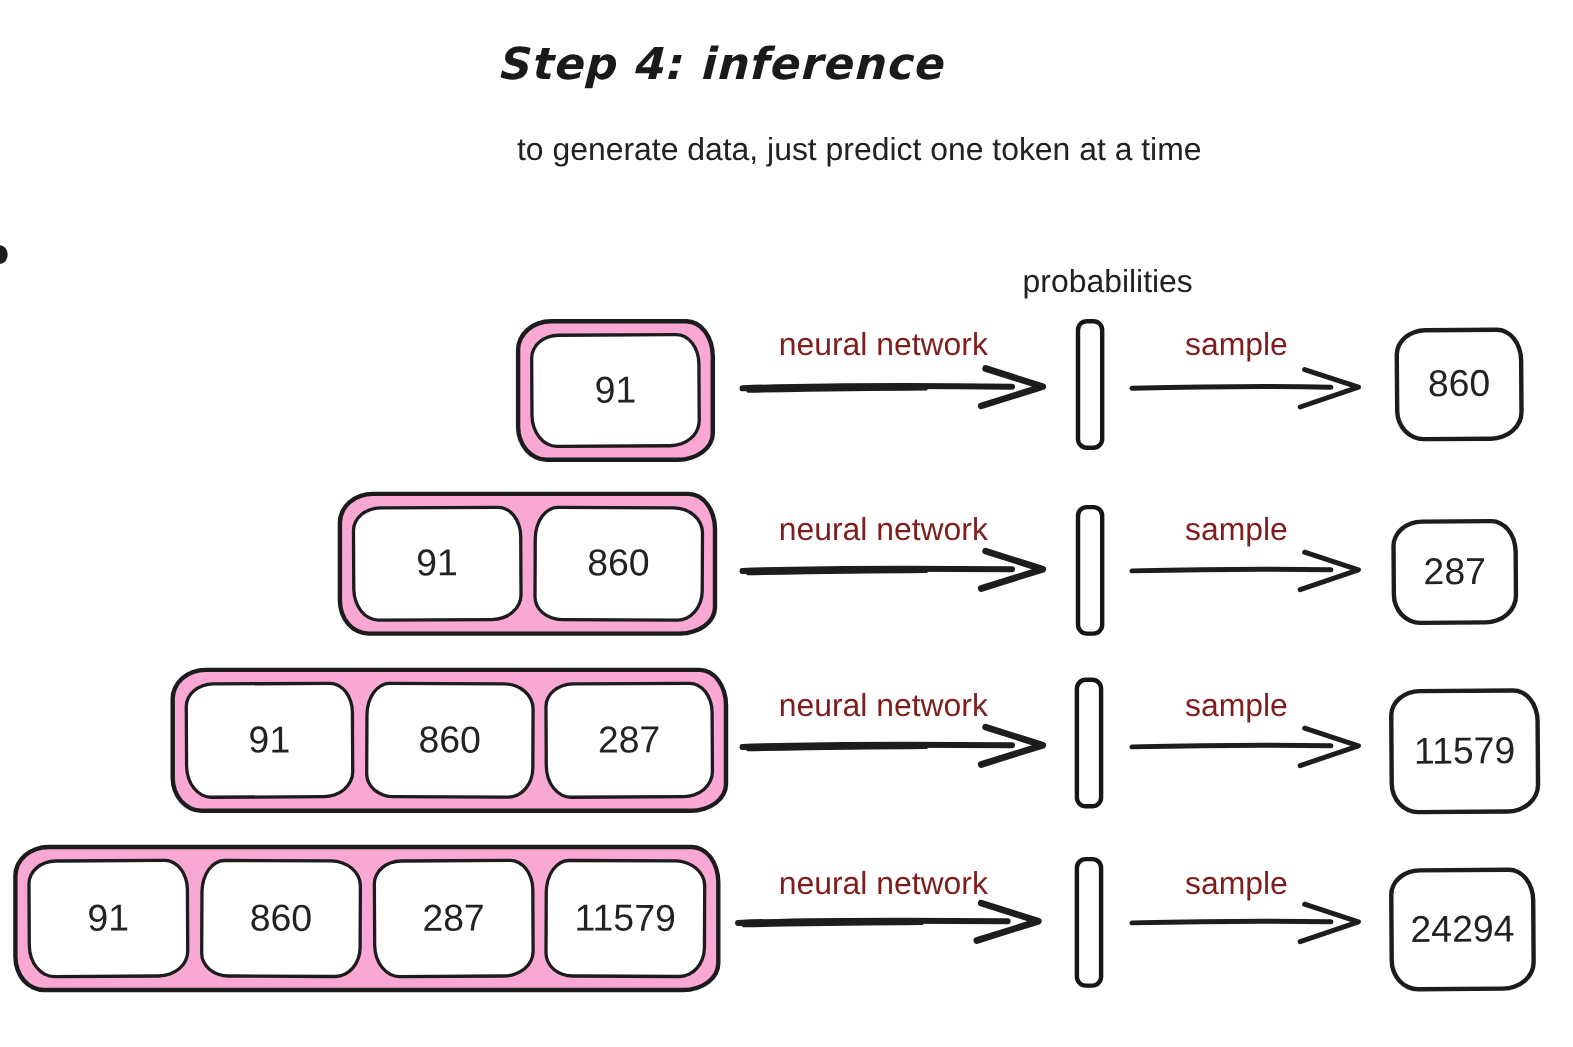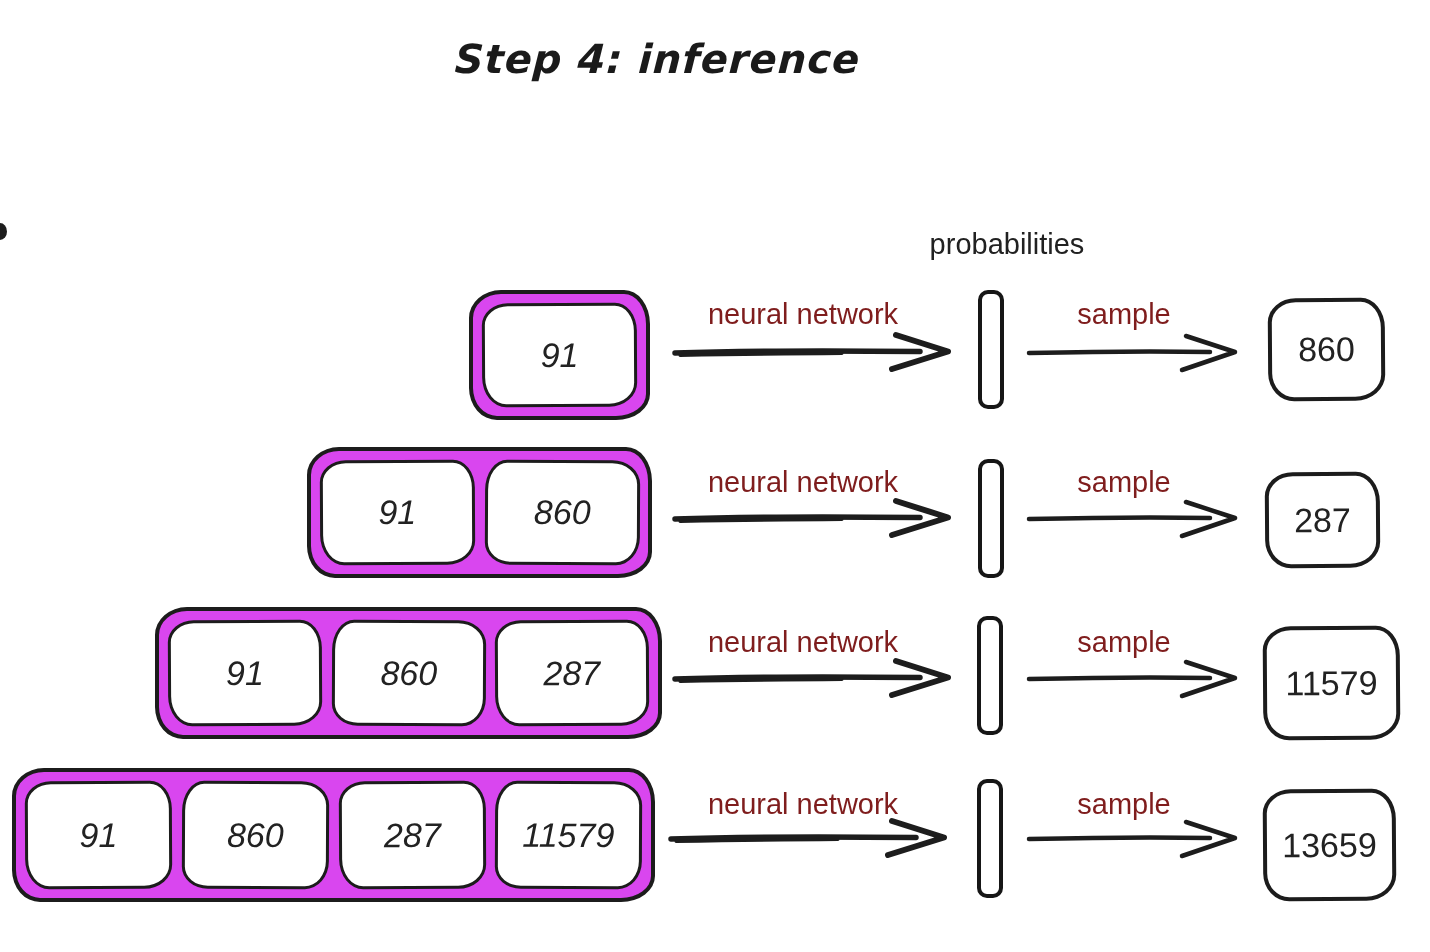--- a/index.html
+++ b/index.html
@@ -11,28 +11,28 @@
     position:absolute;left:455px;top:36px;font-size:40px;font-weight:600;
     font-style:italic;letter-spacing:1px;color:#1a1a1a;
     font-family:"DejaVu Sans",sans-serif;transform:skewX(-3deg);
     white-space:nowrap;
   }
   .subtitle{
     position:absolute;left:470px;top:120px;font-size:29px;font-weight:500;
     color:#212121;white-space:nowrap;
   }
   .prob-label{
-    position:absolute;left:1007px;top:228px;transform:translateX(-50%);
+    position:absolute;left:1007px;top:240px;transform:translateX(-50%);
     font-size:29px;font-weight:500;color:#212121;white-space:nowrap;
   }
   
   .ctx{
     position:absolute;box-sizing:border-box;border:4px solid #1c1c1c;
     border-radius:32px 26px 34px 28px / 28px 34px 26px 32px;
-    display:flex;gap:10px;padding:9px;background:#d946ef;font-style:italic;
+    display:flex;gap:10px;padding:9px;background:#f9a8d4;
   }
   .token{
     flex:1;box-sizing:border-box;border:3.5px solid #1c1c1c;
     border-radius:26px 22px 28px 24px / 22px 28px 24px 30px;
     display:flex;align-items:center;justify-content:center;
     font-size:34px;color:#222;background:#fff;
   }
   .token:nth-child(even){border-radius:22px 28px 24px 26px / 30px 24px 28px 22px;transform:rotate(.25deg);}
   .token:nth-child(odd){transform:rotate(-.3deg);}
   .bar{
@@ -57,20 +57,21 @@
   svg{display:block;}
 </style>
 </head>
 <body>
 
 <div class="canvas">
 
   <div class="edge-dot"></div>
 
   <div class="title">Step 4: inference</div>
+  <div class="subtitle">to generate data, just predict one token at a time</div>
   <div class="prob-label">probabilities</div>
 
   <div>
     <div class="ctx" style="left:469px;top:290px;width:181px;height:130px;">
       <div class="token">
         <span>91</span>
       </div>
     </div>
     <div class="alabel" style="left:803px;top:298px;">neural network</div>
     <div class="arrow" style="left:672px;top:330px;">
@@ -181,17 +182,17 @@
     </div>
     <div class="bar" style="left:977px;top:779px;"></div>
     <div class="alabel" style="left:1124px;top:788px;">sample</div>
     <div class="arrow" style="left:1026px;top:818px;">
       <svg width="214" height="42" viewBox="0 0 214 42" fill="none" stroke="#1d1d1d" stroke-linecap="round" stroke-linejoin="round">
         <path d="M3 21 Q 110 18.5 184 20" stroke-width="4.5"></path>
         <path d="M160 4 L 209 20 L 156 38" stroke-width="4.5"></path>
       </svg>
     </div>
     <div class="out" style="left:1263px;top:789px;width:133px;height:112px;">
-      <span>13659</span>
+      <span>24294</span>
     </div>
   </div>
 
 </div>
 
 </body></html>

